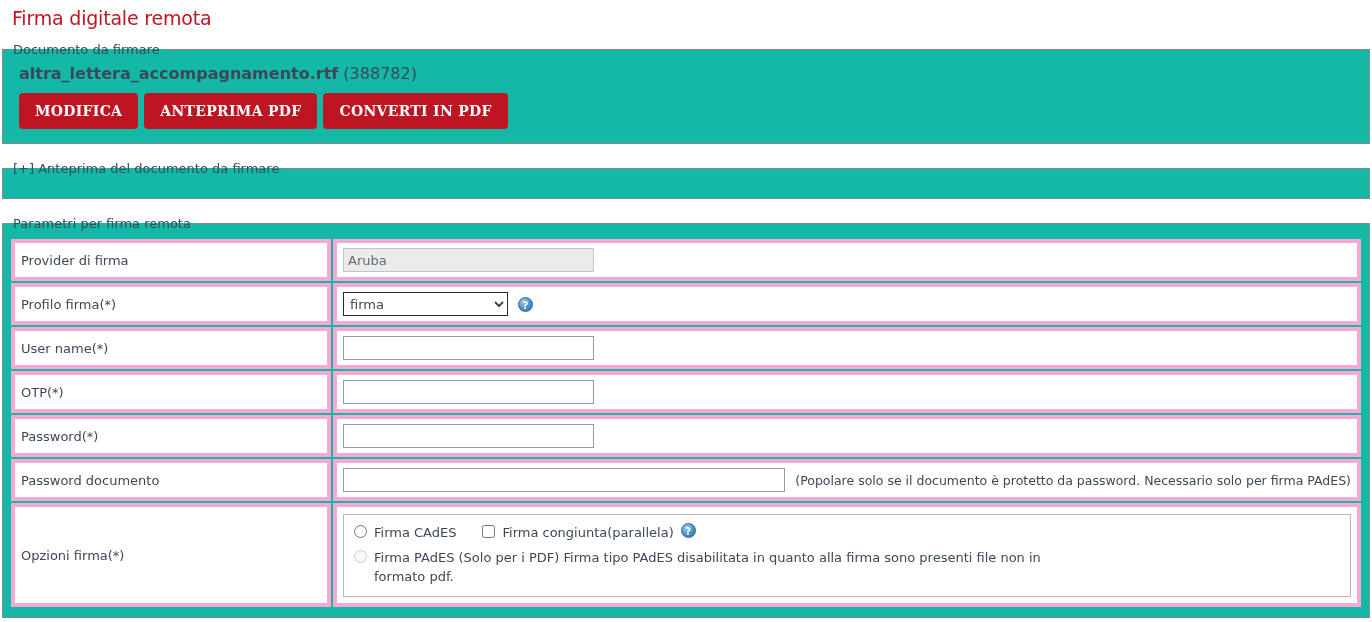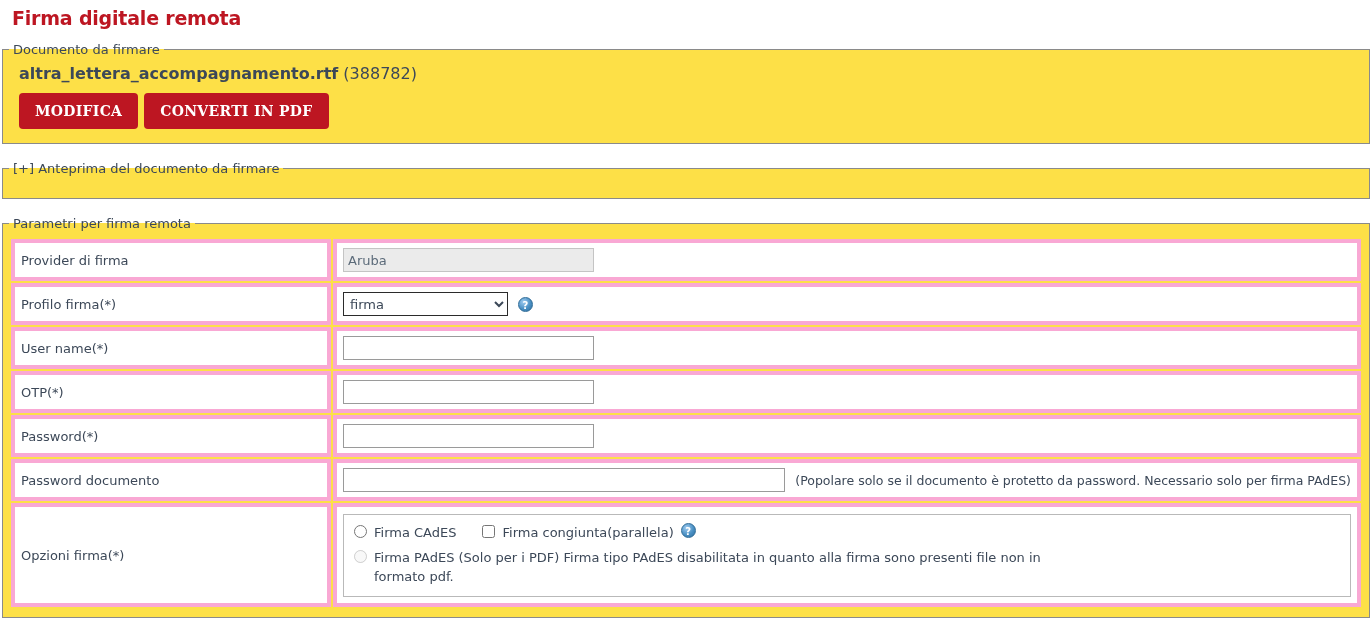--- a/index.html
+++ b/index.html
@@ -21,33 +21,33 @@
     height: 622px;
     box-sizing: border-box;
     padding: 0 0 0 0;
   }
 
   
   .page-title {
     margin: 0;
     padding: 6px 0 0 12px;
     font-size: 19px;
-    font-weight: bold;
+    font-weight: normal;
     color: #bd1622;
     letter-spacing: -0.2px;
     line-height: 24px;
   }
 
   
   fieldset.panel {
     margin: 12px 2px 17px 2px;
     padding: 4px 6px 8px 6px;
     border: 1px solid #8a8a8a;
     border-radius: 0;
-    background: #fde047;
+    background: #14b8a6;
   }
   fieldset.panel > legend {
     padding: 0 4px;
     font-size: 13px;
     font-weight: normal;
     color: #3c4858;
     line-height: 15px;
   }
   fieldset.panel.collapsed {
     padding-bottom: 16px;
@@ -216,20 +216,21 @@
 
   <fieldset class="panel">
     <legend>Documento da firmare</legend>
     <div class="panel-body">
       <div class="doc-name">
         <b>altra_lettera_accompagnamento.rtf</b>
         <span class="size">(388782)</span>
       </div>
       <div class="btn-row">
         <button class="btn">MODIFICA</button>
+        <button class="btn">ANTEPRIMA PDF</button>
         <button class="btn">CONVERTI IN PDF</button>
       </div>
     </div>
   </fieldset>
 
   <fieldset class="panel collapsed">
     <legend>[+] Anteprima del documento da firmare</legend>
     <div class="panel-body"></div>
   </fieldset>
 

